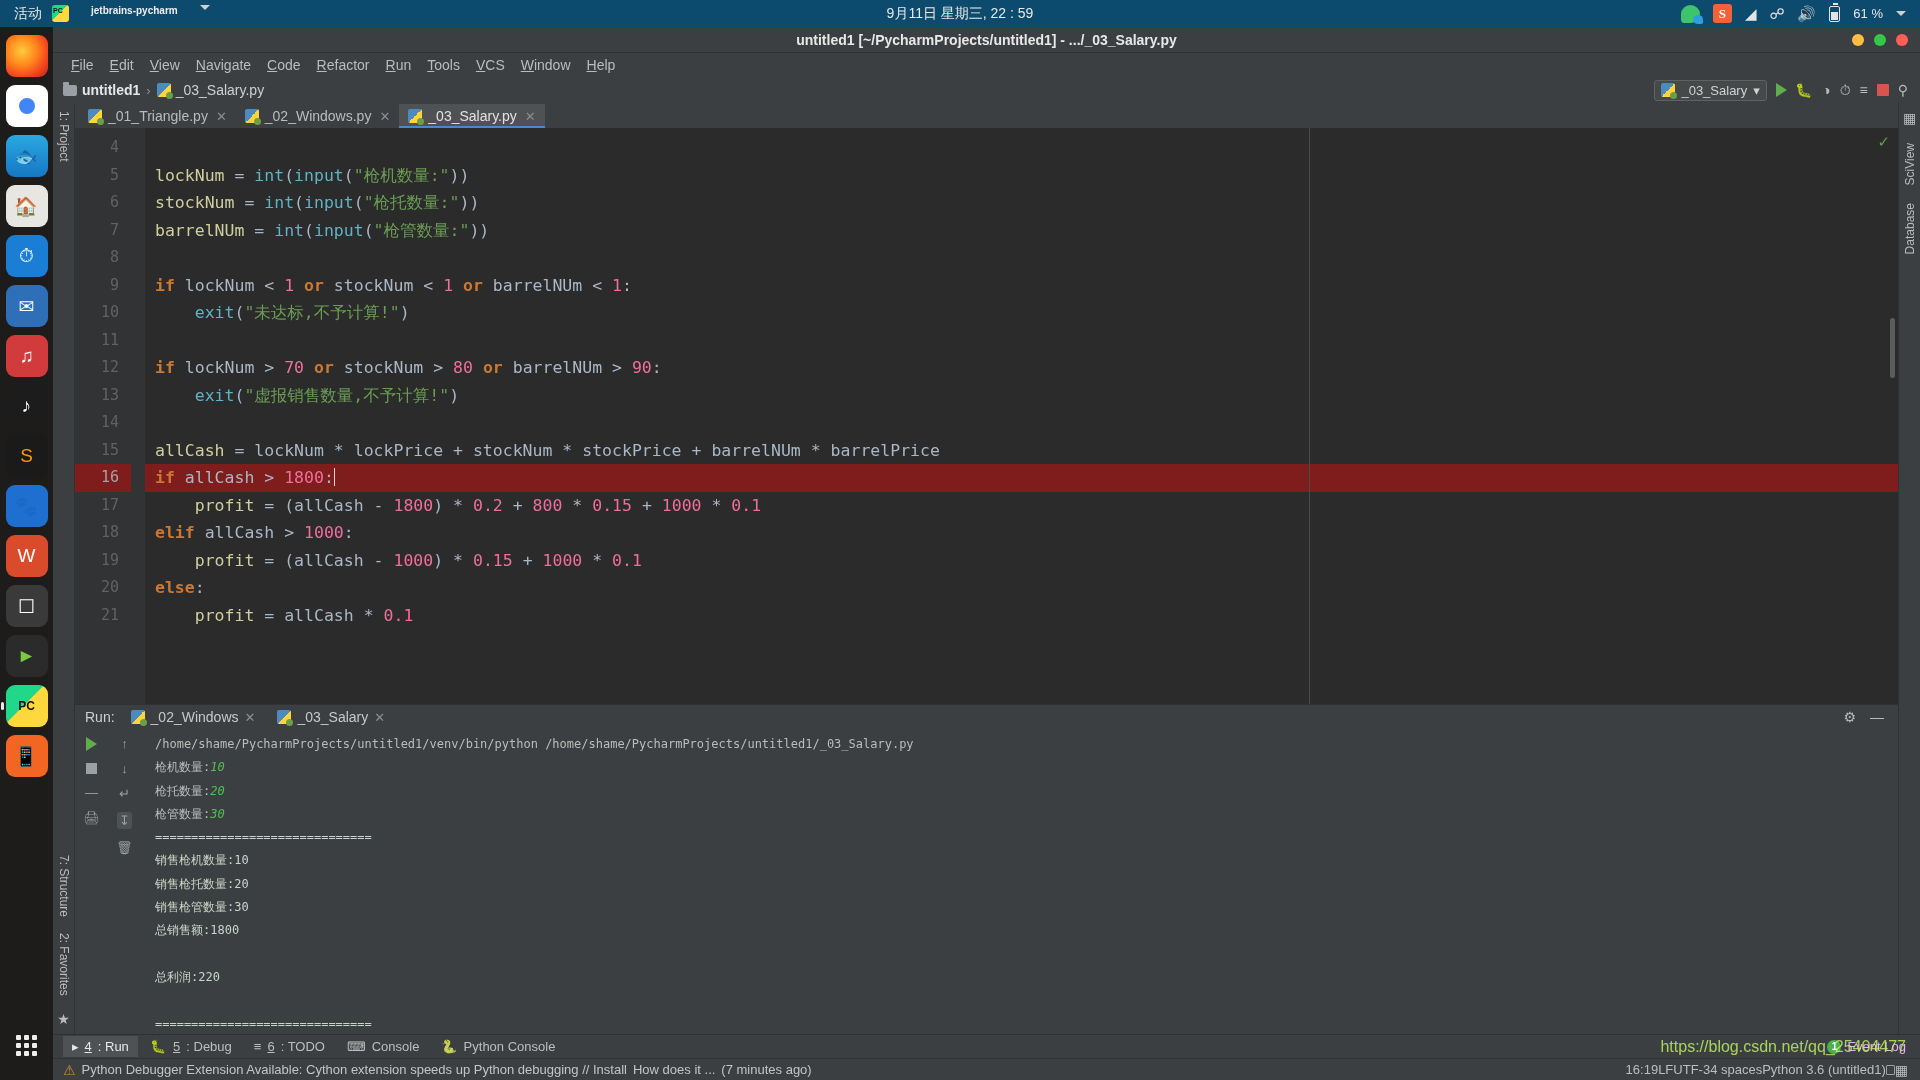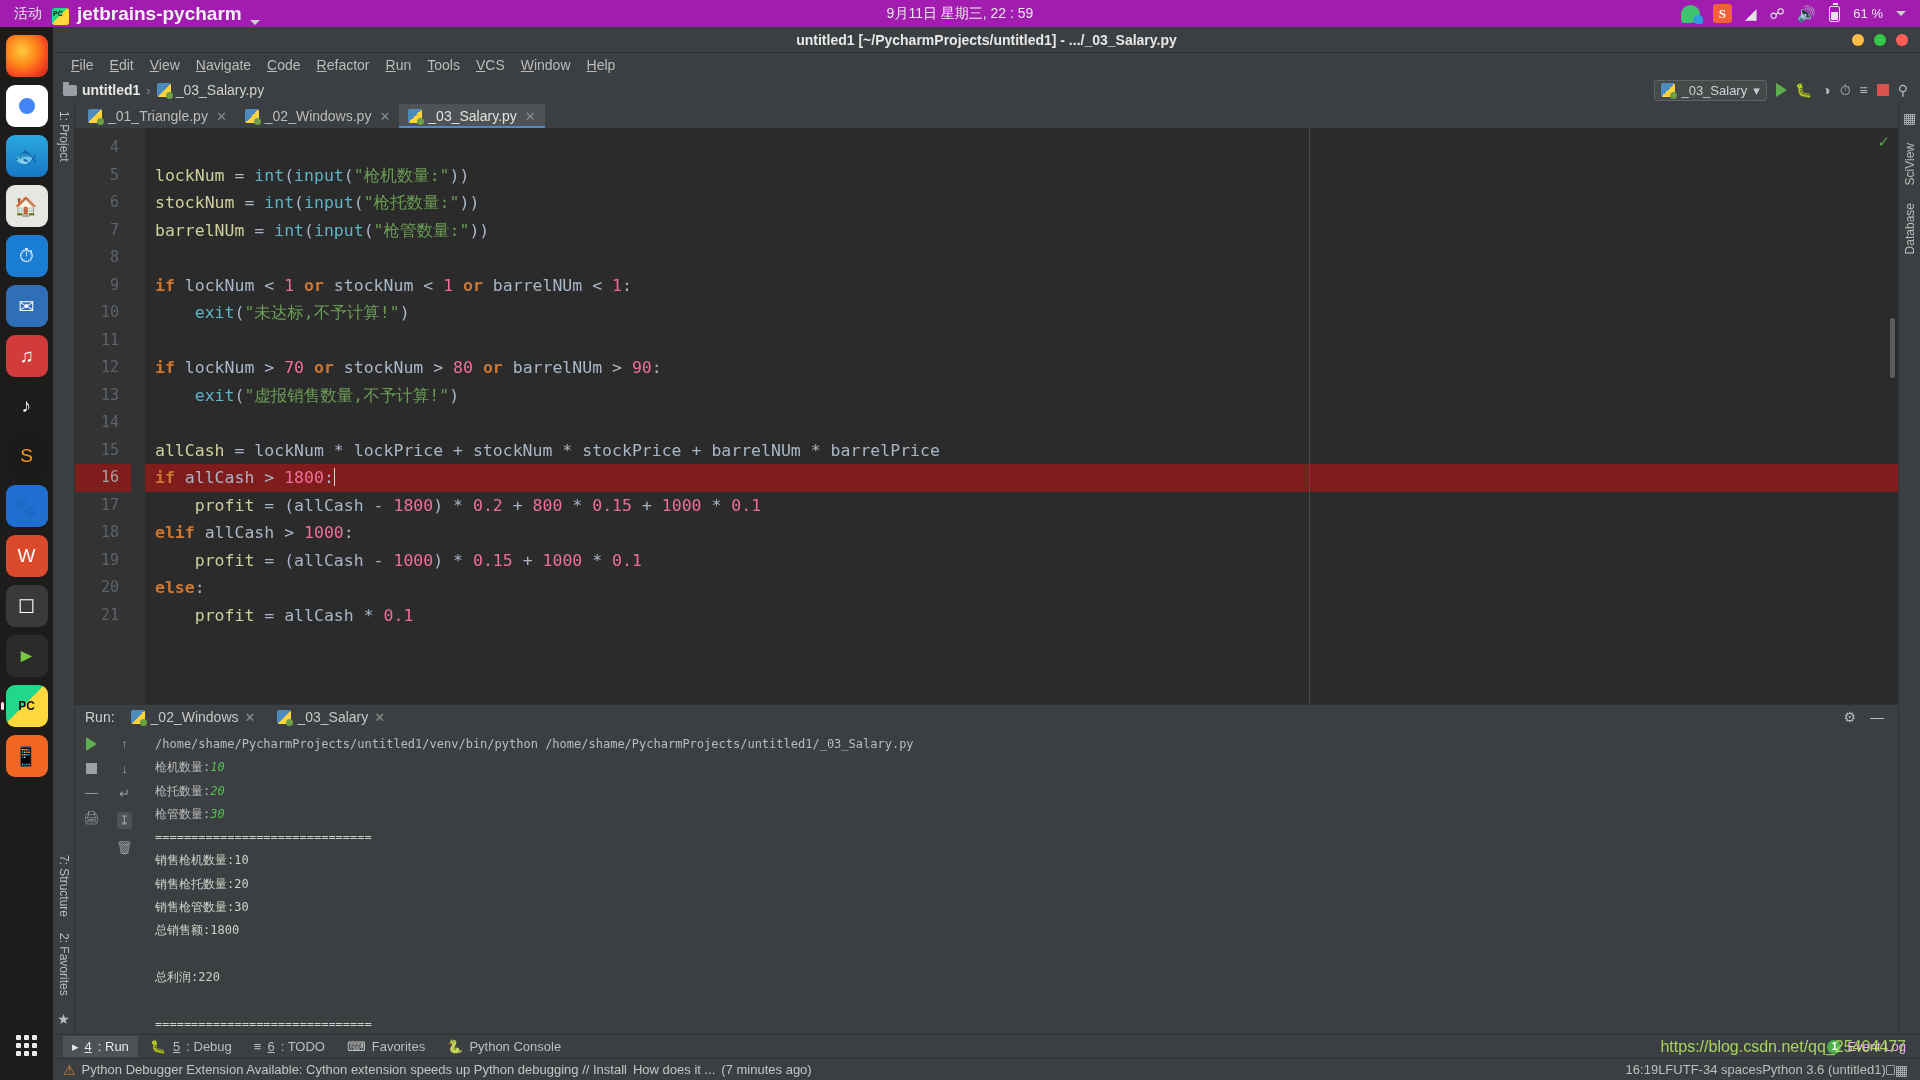--- a/index.html
+++ b/index.html
@@ -1,24 +1,24 @@
 <!DOCTYPE html>
 <html><head>
 <meta charset="utf-8">
 <style>
   * { box-sizing: border-box; margin:0; padding:0; }
   html,body { width:1920px; height:1080px; overflow:hidden; background:#2b2b2b;
     font-family:"Liberation Sans", sans-serif; }
 
   
-  #gnome-bar{position:absolute;top:0;left:0;width:1920px;height:27px;background:#a21caf;
+  #gnome-bar{position:absolute;top:0;left:0;width:1920px;height:27px;background:#0c4a6e;
     display:flex;align-items:center;color:#d8d8d8;font-size:14px;z-index:50;}
   #gnome-left{display:flex;align-items:center;gap:10px;padding-left:14px;}
   #activities{color:#e6e6e6;font-size:14px;}
-  .app-ind{display:flex;align-items:flex-end;gap:8px;font-weight:bold;font-size:19px;color:#efefef;}
+  .app-ind{display:flex;align-items:flex-start;gap:22px;font-weight:bold;font-size:10px;color:#efefef;}
   .pc-badge{width:17px;height:17px;border-radius:3px;position:relative;overflow:hidden;
      background:linear-gradient(135deg,#21d789 0%,#21d789 45%,#ffd83d 46%,#ffd83d 100%);}
   .pc-badge::after{content:"PC";position:absolute;left:1px;top:2px;font-size:7px;color:#111;font-weight:bold;}
   .caret-dn{width:0;height:0;border-left:5px solid transparent;border-right:5px solid transparent;
      border-top:5px solid #cfcfcf;}
   #gnome-clock{position:absolute;left:0;right:0;text-align:center;font-size:14px;color:#e8e8e8;
      pointer-events:none;}
   #gnome-right{margin-left:auto;display:flex;align-items:center;gap:13px;padding-right:14px;}
   .tray-wechat{width:19px;height:18px;border-radius:50% 50% 50% 20%;background:#3ec46d;position:relative;}
   .tray-wechat::after{content:"";position:absolute;right:-3px;bottom:-1px;width:10px;height:9px;
@@ -441,21 +441,21 @@
         <u>5</u>
         <span>: Debug</span>
       </span>
       <span class="bw">
         <span>≡</span>
         <u>6</u>
         <span>: TODO</span>
       </span>
       <span class="bw">
         <span>⌨</span>
-        <span>Favorites</span>
+        <span>Console</span>
       </span>
       <span class="bw">
         <span>🐍</span>
         <span>Python Console</span>
       </span>
 
   <span id="bottom-right">
       <span id="evt-badge">1</span>
       <span id="evt-text">Event Log</span>
     </span>

